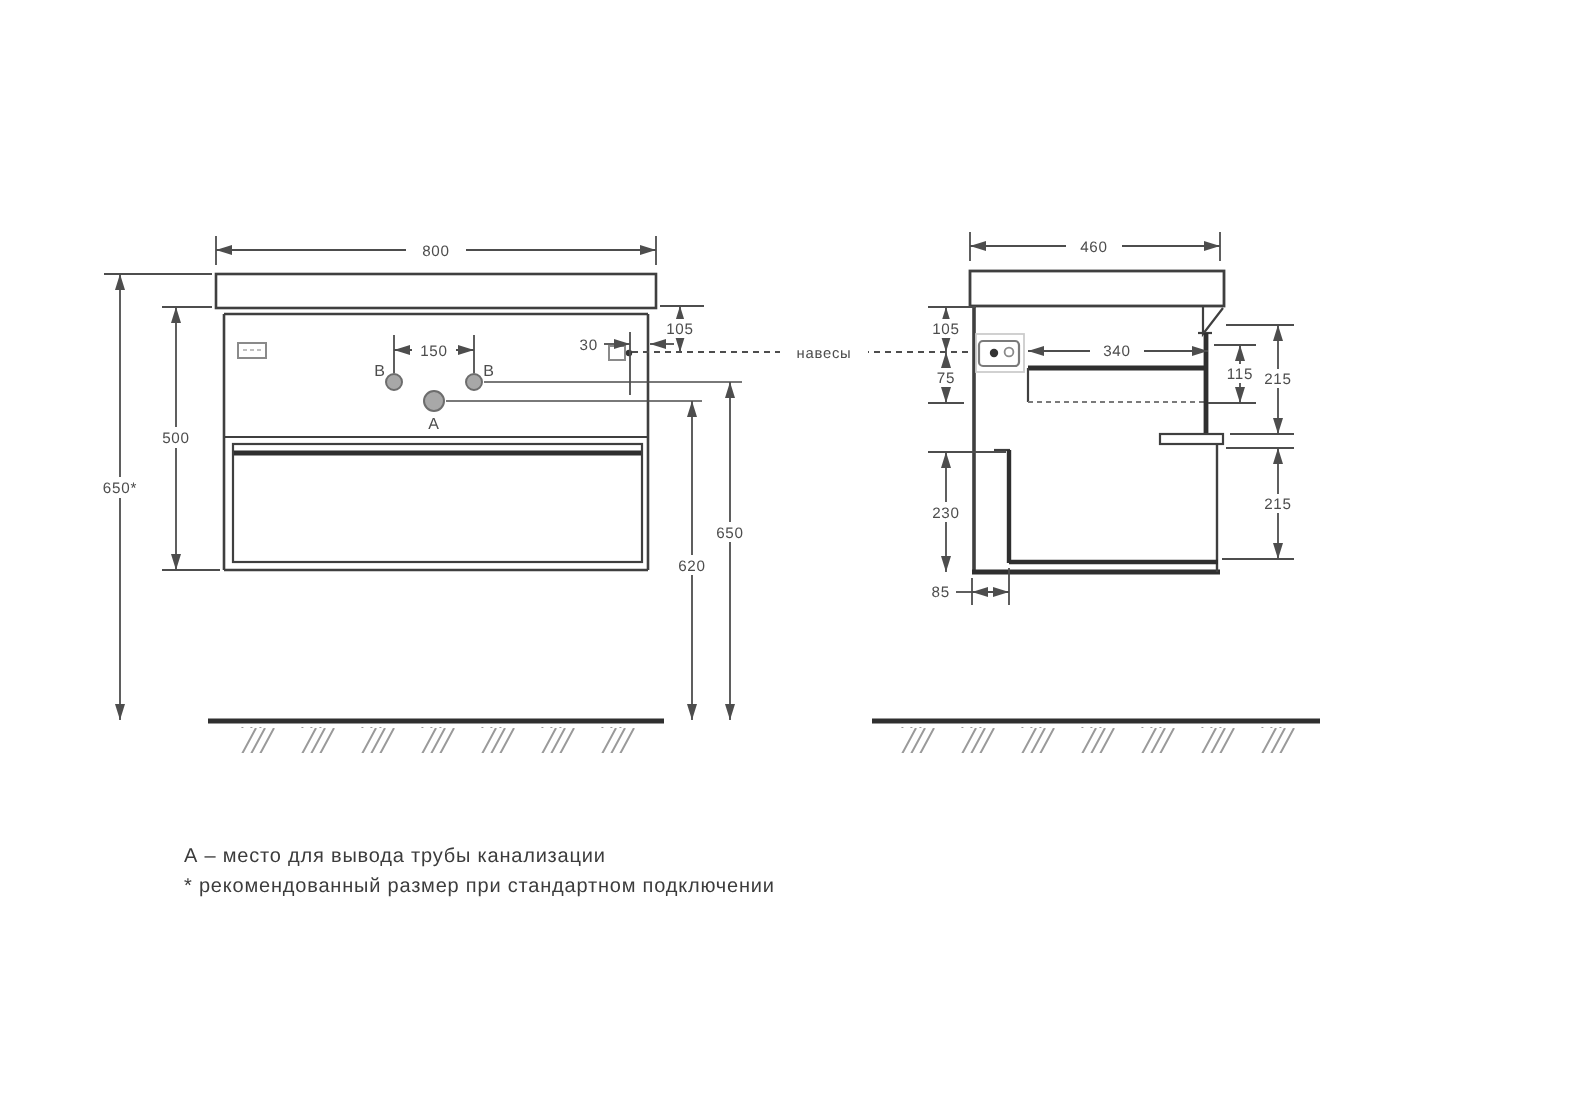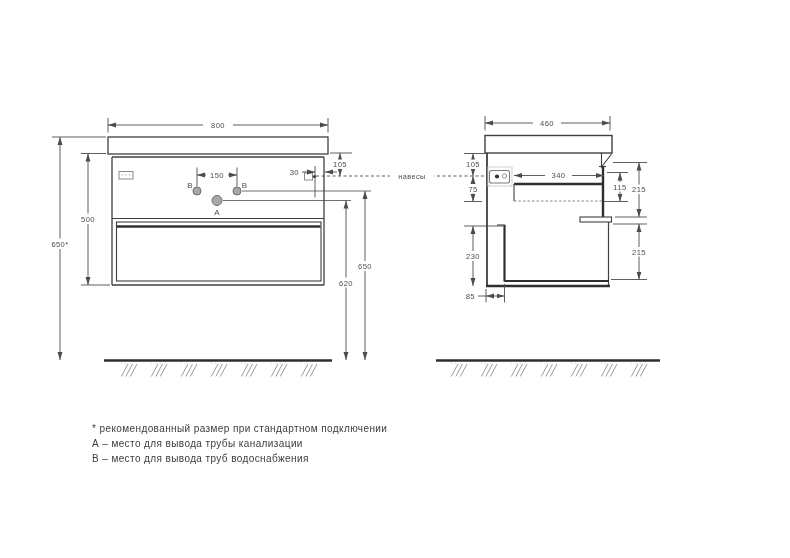--- a/index.html
+++ b/index.html
@@ -211,18 +211,17 @@
   <g>
     <line x1="104" y1="360.5" x2="332" y2="360.5" stroke="#2f2f2f" stroke-width="2.6"></line>
     <rect x="112" y="363.5" width="212" height="13" fill="url(#hatch)" stroke="none"></rect>
     <line x1="436" y1="360.5" x2="660" y2="360.5" stroke="#2f2f2f" stroke-width="2.6"></line>
     <rect x="444" y="363.5" width="212" height="13" fill="url(#hatch)" stroke="none"></rect>
   </g>
 </svg>
 
 
 <div class="footnotes">
+  <div>А – место для вывода трубы канализации</div>
   <div>* рекомендованный размер при стандартном подключении</div>
-  <div>А – место для вывода трубы канализации</div>
-  <div>В – место для вывода труб водоснабжения</div>
 </div>
 
 </div>
 
 </body></html>

